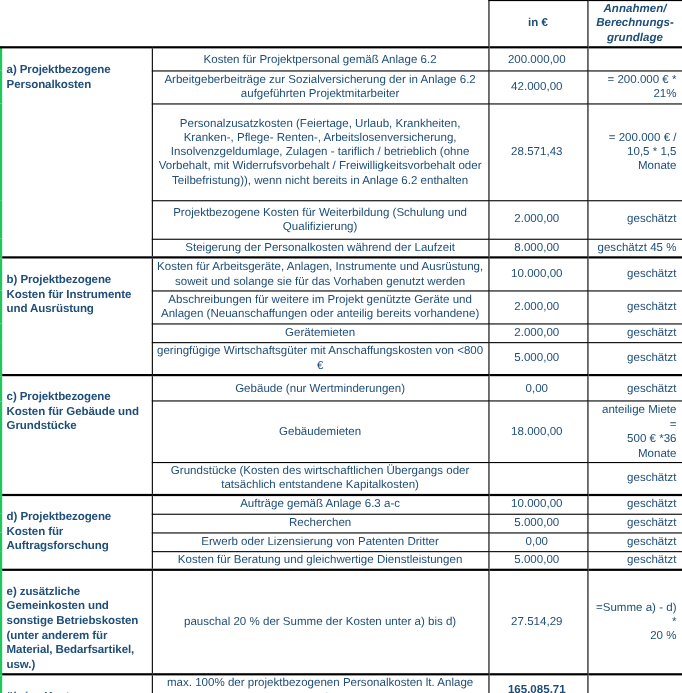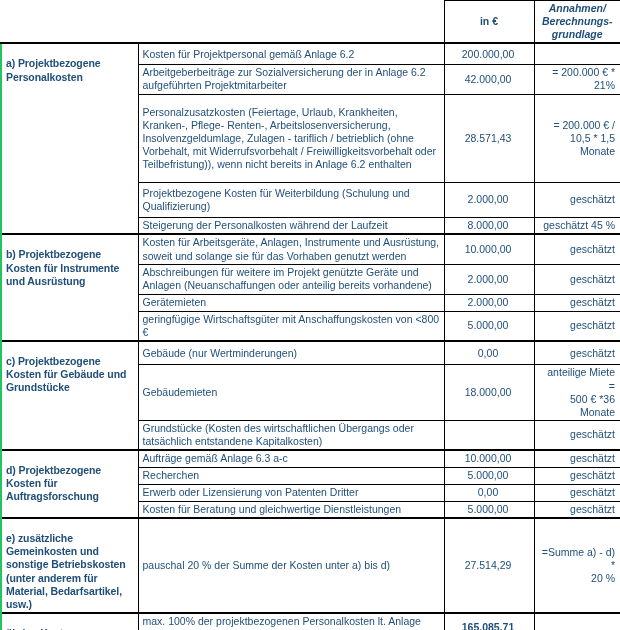--- a/index.html
+++ b/index.html
@@ -21,21 +21,21 @@
   }
   
   td.hblank { border:none; background:#ffffff; }
   td.hval   { text-align:center; font-weight:bold; border-top:1px solid #000;margin-top:17px; }
   td.hasm   { text-align:center; font-weight:bold; font-style:italic;
               white-space:pre-line; border-right:2px solid #000; }
   
   td.lbl  { font-weight:bold; vertical-align:top; border-left:2px solid #22c55e;
             padding-top:13px; letter-spacing:-0.1px; }
   td.lblmid { vertical-align:middle; }
-  td.desc { text-align:left; }
+  td.desc { text-align:center; }
   td.val  { text-align:center; padding-right:6px;margin-left:32px; }
   td.asm  { text-align:right; padding-right:5px;
             white-space:pre-line; border-right:2px solid #f9a8d4; }
   tr.gs > td  { border-top:2px solid #000; }
   .bold { font-weight:bold; }
 </style>
 </head>
 <body>
 
 <div class="page">

